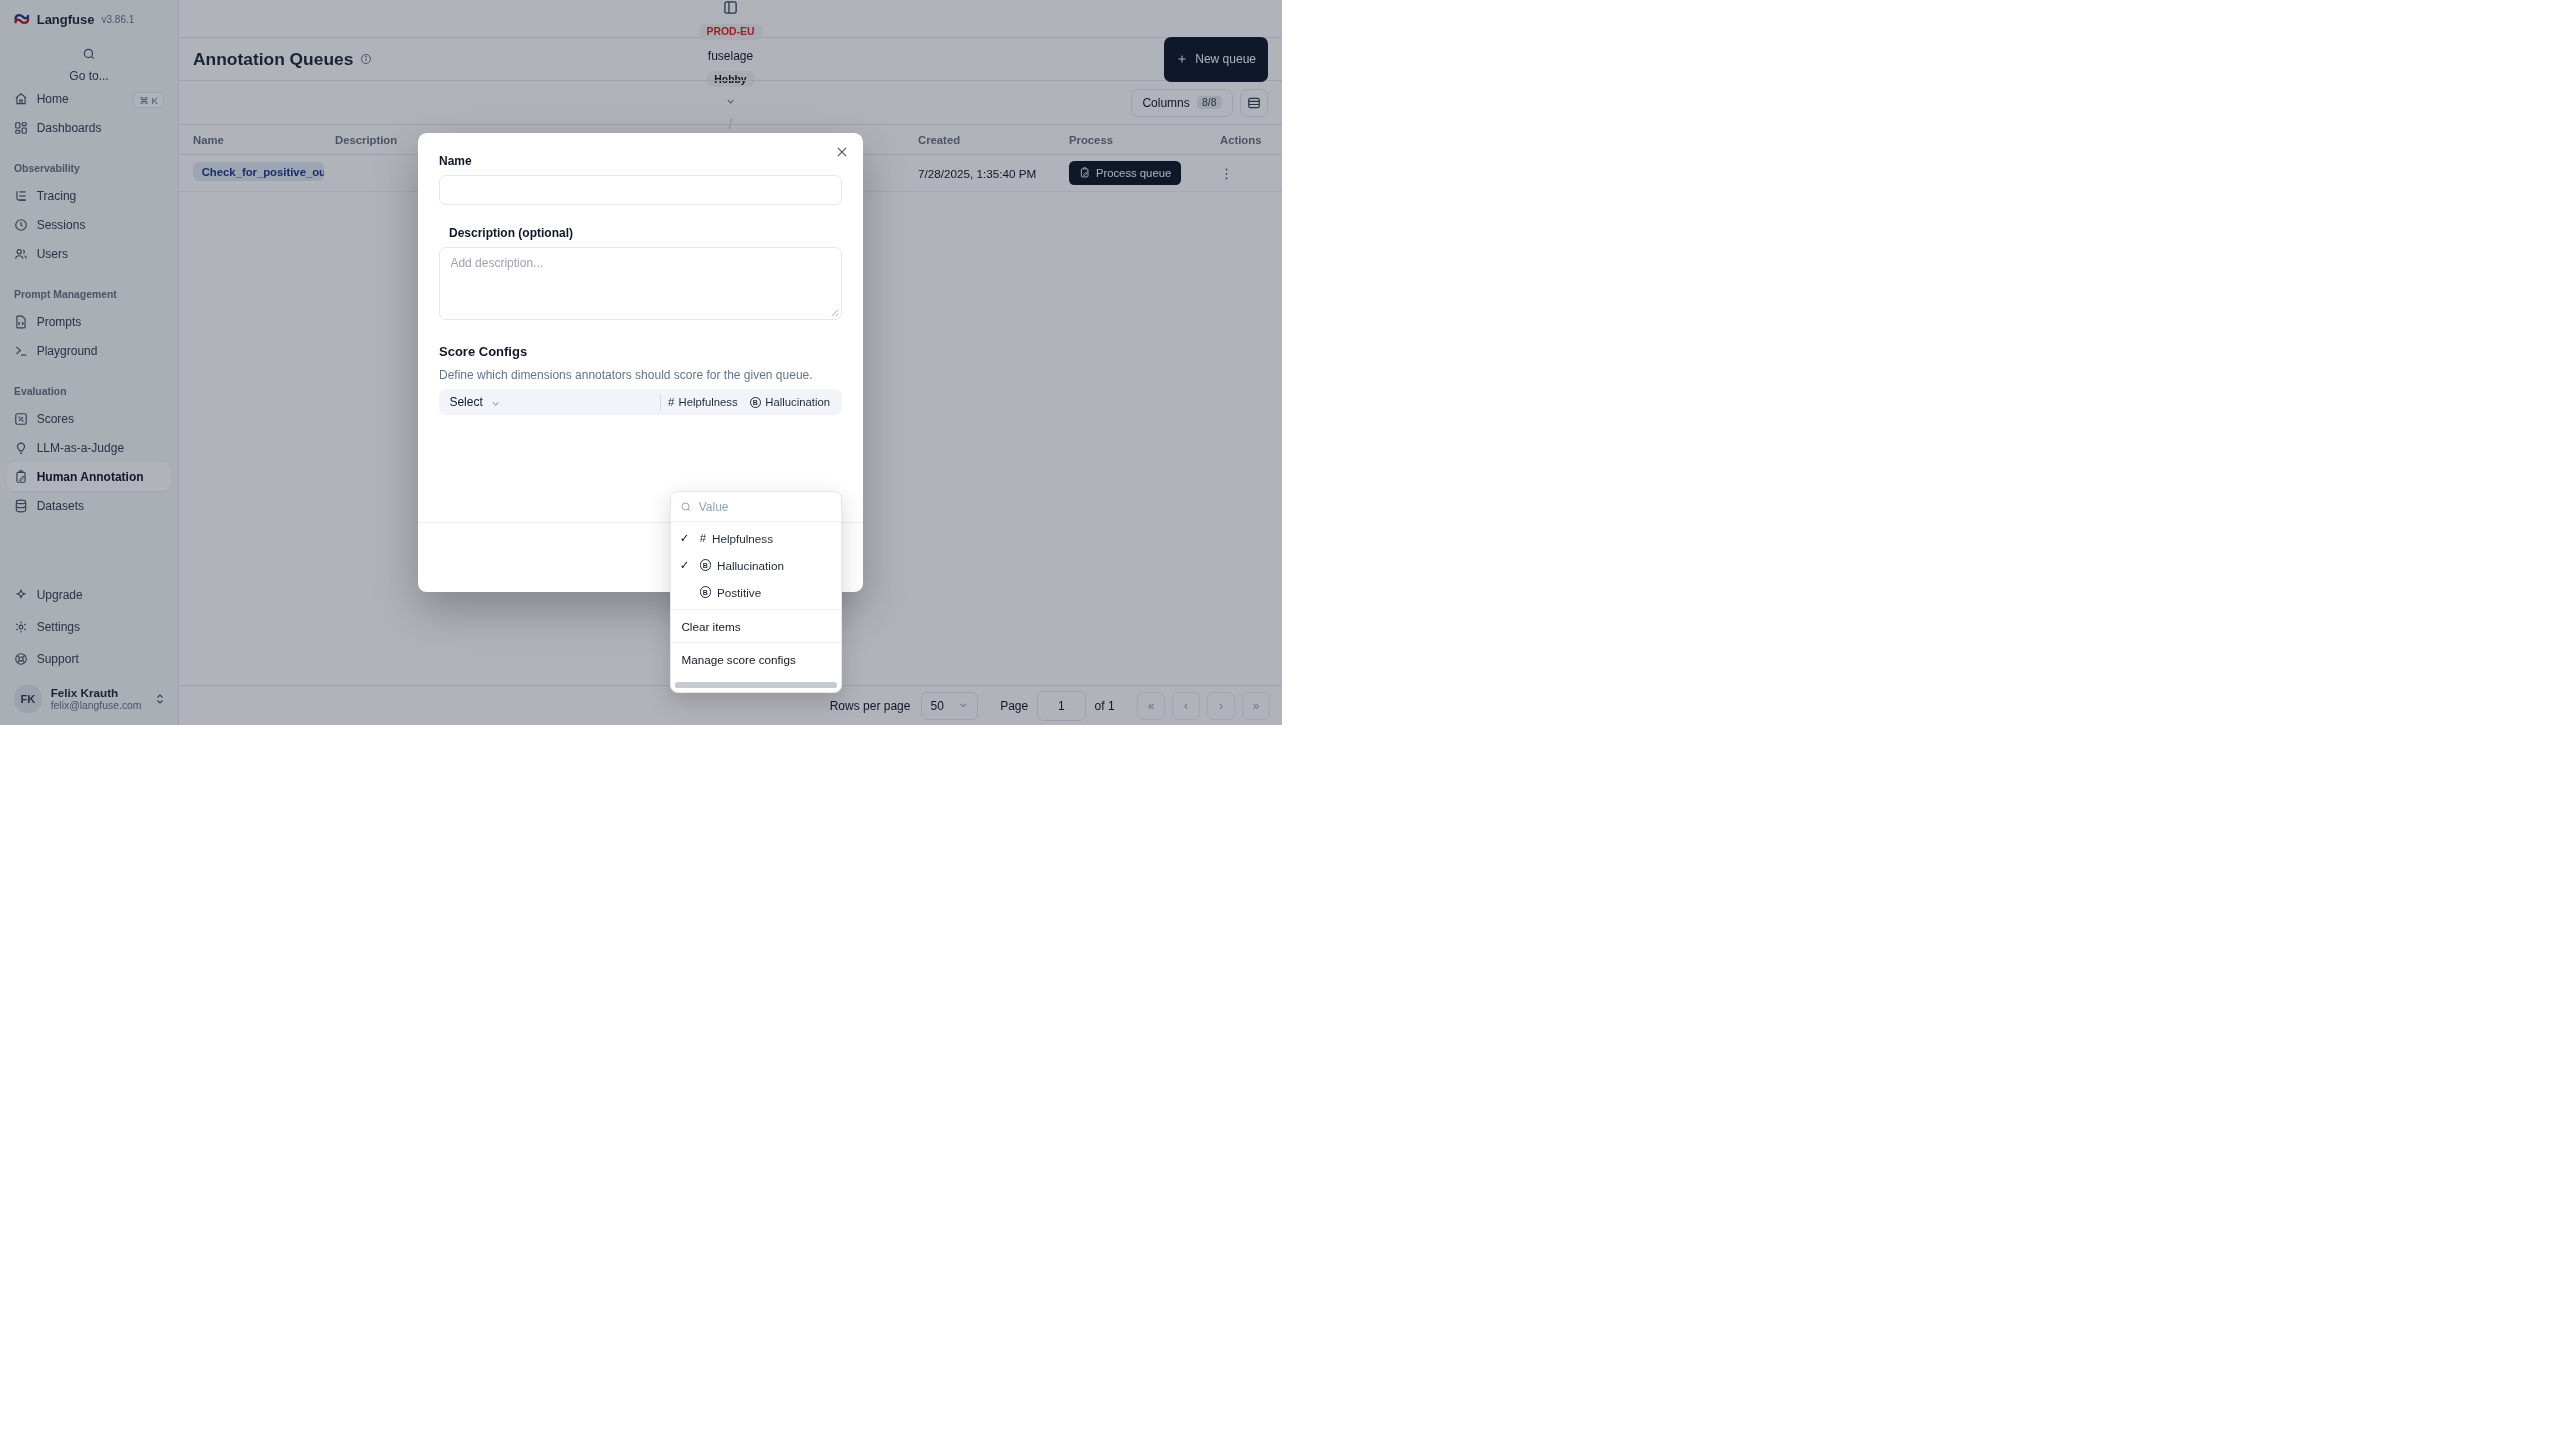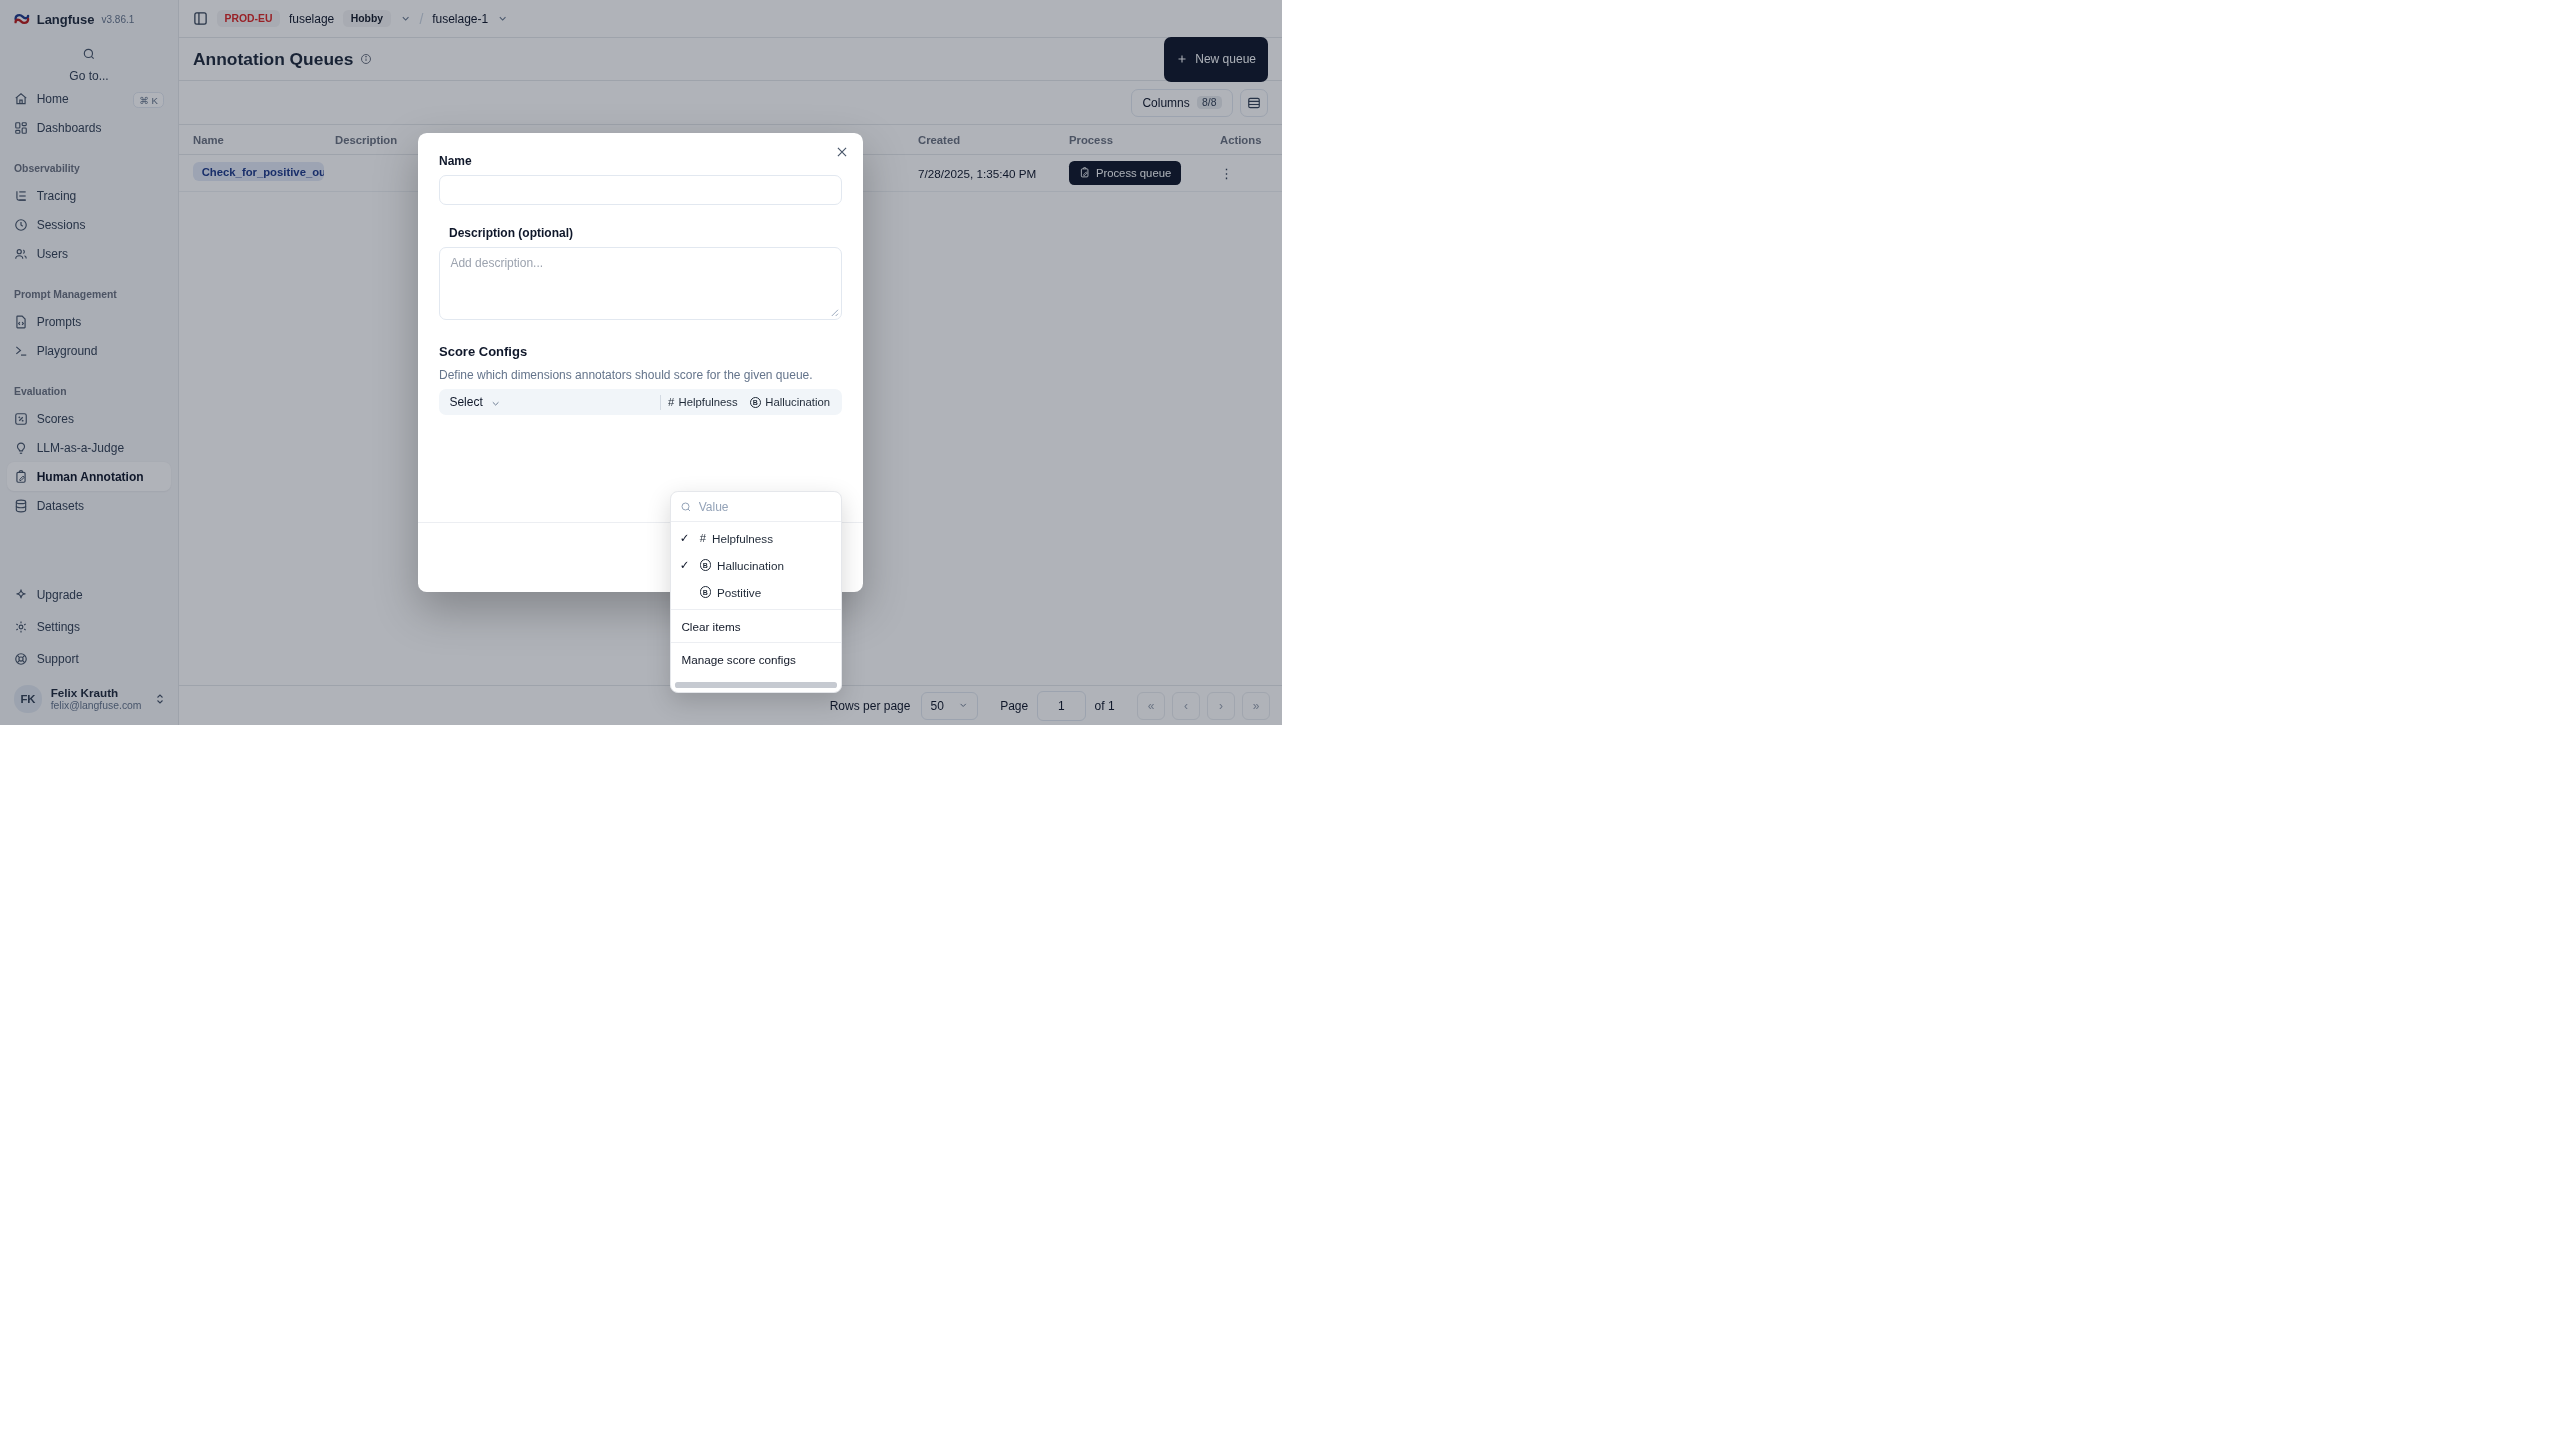--- a/index.html
+++ b/index.html
@@ -30,21 +30,21 @@
   .user-row { display:flex; align-items:center; gap:8.7px; padding:10.4px 12px 12px 14px; }
   .avatar { width:28px; height:28px; border-radius:13px; background:#e2e8f0; color:#334155; font-size:11.3px;
             font-weight:700; display:flex; align-items:center; justify-content:center; flex-shrink:0; }
   .user-meta { line-height:1.2; min-width:0; }
   .user-name { font-size:11.7px; font-weight:700; color:#1e293b; }
   .user-email { font-size:10.4px; color:#64748b; }
   .user-chevrons { margin-left:auto; color:#475569; }
 
   
   .main { flex:1; display:flex; flex-direction:column; min-width:0; }
-  .topbar { height:38px; border-bottom:0.9px solid #e5e7eb; display:flex; align-items:center; gap:8.7px; padding:0 14px; }
+  .topbar { height:38px; border-bottom:0.9px solid #e5e7eb; display:flex; align-items:center; gap:8.7px; padding:0 14px;flex-direction:column; }
   .badge { font-size:10.4px; font-weight:600; padding:2.6px 7.8px; border-radius:5.2px; background:#f4f4f5; }
   .env-badge { color:#dc2626; }
   .plan-badge { color:#111827; }
   .org-name, .project-name { font-size:12px; font-weight:500; color:#0f172a; }
   .crumb-sep { color:#cbd5e1; font-size:14px; }
   .chev { color:#64748b; }
 
   .page-header { height:43px; border-bottom:0.9px solid #e5e7eb; display:flex; align-items:center; padding:0 14px; }
   .page-title { font-size:17.4px; font-weight:700; color:#1e293b; display:flex; align-items:center; gap:7px; }
   .info-icn { color:#6b7280; }

